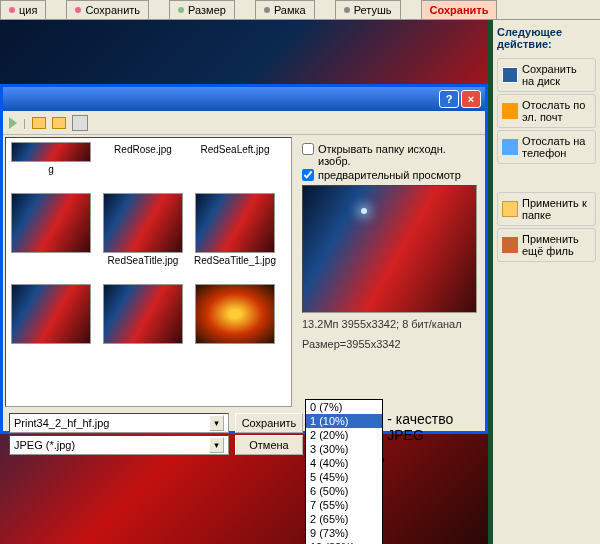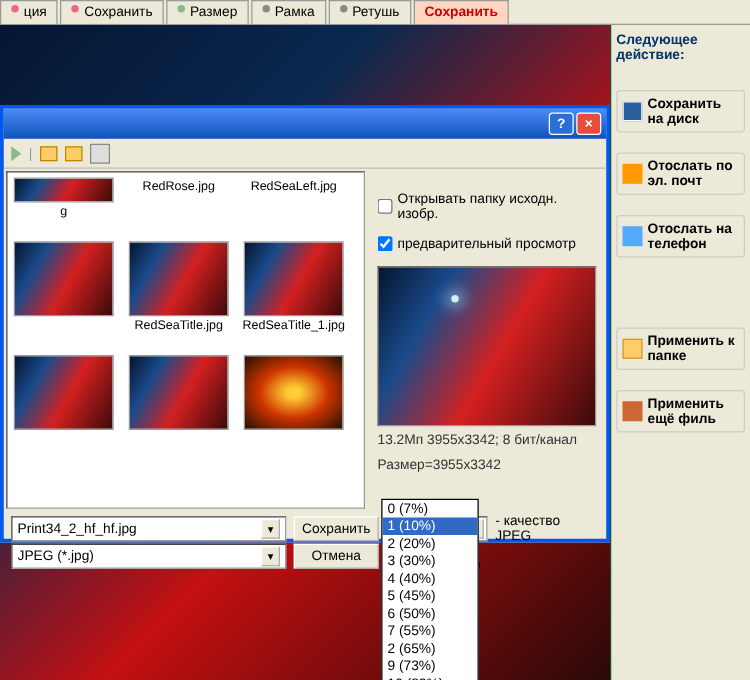--- a/index.html
+++ b/index.html
@@ -1,27 +1,27 @@
 <!DOCTYPE html>
 <html><head>
 <meta charset="utf-8">
 <style>
 * { box-sizing: border-box; margin: 0; padding: 0; font-family: Tahoma, sans-serif; font-size: 11px; }
 body { width: 600px; height: 544px; overflow: hidden; background: #ece9d8; position: relative; }
 .main-tabs { display: flex; background: #ece9d8; height: 20px; border-bottom: 1px solid #999; }
-.main-tab { padding: 3px 8px; border: 1px solid #999; border-bottom: none; margin-right: 2px; display: flex; gap: 4px; background: #ece9d8; cursor: pointer; }
+.main-tab { padding: 3px 8px; border: 1px solid #999; border-bottom: none; margin-right: 20px; display: flex; align-items: center; gap: 4px; background: #ece9d8; cursor: pointer; }
 .main-tab.active { background: #FFD7C1; color: #c00; font-weight: bold; }
 .tab-dot { width: 6px; height: 6px; border-radius: 50%; }
 .dot-pink { background: #e68; }
 .dot-green { background: #8b8; }
 .dot-gray { background: #888; }
 .bg-image { position: absolute; top: 20px; left: 0; width: 488px; height: 524px; background: linear-gradient(135deg, #051530 0%, #0a2850 30%, #c41010 60%, #2a0808 100%); }
-.right-panel { position: absolute; right: 0; top: 20px; width: 112px; height: 524px; background: #ece9d8; border-left: 1px solid #14532d; }
+.right-panel { position: absolute; right: 0; top: 20px; width: 112px; height: 524px; background: #ece9d8; border-left: 5px solid #14532d; }
 .right-heading { padding: 6px 4px; font-weight: bold; color: #036; }
-.right-btn { display: flex; align-items: center; gap: 4px; padding: 4px; margin: 16px 4px; background: #ece9d8; border: 1px solid #ccc; border-radius: 3px; cursor: pointer; font-weight: bold; }
+.right-btn { display: flex; align-items: center; gap: 4px; padding: 4px; margin: 2px 4px; background: #ece9d8; border: 1px solid #ccc; border-radius: 3px; cursor: pointer; }
 .right-icon { width: 16px; height: 16px; flex-shrink: 0; }
 .icon-save { background: #2a5f9e; border: 1px solid #fff; }
 .icon-orange { background: #f90; }
 .icon-blue { background: #5af; }
 .icon-print { background: #ddd; border: 1px solid #888; }
 .icon-folder { background: #fc6; border: 1px solid #c93; }
 .icon-film { background: #c63; }
 .dialog { position: absolute; top: 84px; left: 0; width: 488px; height: 350px; border: 3px solid #0058ee; background: #ece9d8; }
 .titlebar { height: 24px; background: linear-gradient(#4b8bf5, #0f52ba); display: flex; justify-content: flex-end; align-items: center; padding: 0 4px; gap: 2px; }
 .title-btn { width: 20px; height: 18px; border: 1px solid #fff; border-radius: 3px; display: flex; align-items: center; justify-content: center; color: #fff; font-weight: bold; cursor: pointer; }
@@ -33,33 +33,33 @@
 .tb-folder { background: #fc6; border: 1px solid #b80; width: 14px; height: 12px; }
 .dialog-body { display: flex; height: 274px; }
 .file-area { width: 290px; background: #fff; border: 1px inset #999; margin: 2px; overflow: hidden; padding: 4px; }
 .thumbs { display: flex; flex-wrap: wrap; gap: 18px 10px; }
 .thumb { width: 82px; text-align: center; }
 .thumb-img { width: 80px; height: 60px; border: 1px solid #999; margin: 0 auto; }
 .thumb-red { background: linear-gradient(120deg, #051530 0%, #1a4a8a 25%, #d42020 55%, #3a0a0a 100%); }
 .thumb-fire { background: radial-gradient(#fc3 10%, #c30 50%, #210 100%); }
 .thumb-lbl { margin-top: 2px; font-size: 10px; }
 .right-col { flex: 1; padding: 6px 8px; }
-.chk-row { display: flex; align-items: center; gap: 4px; margin: 12px 0; }
+.chk-row { display: flex; align-items: flex-start; gap: 4px; margin: 2px 0; }
 .chk { width: 12px; height: 12px; }
 .preview { width: 175px; height: 128px; border: 1px inset #999; background: linear-gradient(120deg, #051530 0%, #1a4a8a 25%, #d42020 55%, #3a0a0a 100%); margin: 4px 0; position: relative; }
 .preview::after { content: ""; position: absolute; left: 58px; top: 22px; width: 6px; height: 6px; background: #cef; border-radius: 50%; box-shadow: 0 0 10px 5px rgba(150,220,255,.5); }
 .meta { font-size: 10px; color: #333; margin-top: 4px; line-height: 1.3; }
 .bottom-area { padding: 2px 6px; display: flex; gap: 6px; }
 .fields { width: 222px; }
 .combo { width: 220px; height: 20px; border: 1px inset #999; background: #fff; padding: 0 4px; display: flex; align-items: center; justify-content: space-between; margin: 2px 0; cursor: pointer; }
 .dd-arrow { width: 15px; height: 16px; background: #ece9d8; border: 1px outset #fff; text-align: center; font-size: 9px; line-height: 14px; }
 .btn { width: 68px; height: 20px; border: 1px outset #fff; background: #ece9d8; margin: 2px 0; cursor: pointer; text-align: center; line-height: 18px; }
 .quality-row { display: flex; align-items: center; gap: 6px; margin-top: 0; }
 .quality-combo { width: 78px; height: 20px; border: 1px inset #999; background: #fff; display: flex; align-items: center; justify-content: space-between; padding: 0 2px 0 4px; cursor: pointer; }
-.quality-lbl { font-size: 11px; }
+.quality-lbl { font-size: 14px; }
 .size-row { margin-top: 8px; font-size: 11px; }
 .dropdown { position: absolute; top: 399px; left: 305px; width: 78px; background: #fff; border: 1px solid #000; z-index: 100; }
 .dd-item { padding: 1px 4px; cursor: pointer; font-size: 11px; line-height: 12px; }
 .dd-item.sel { background: #316ac5; color: #fff; }
 </style>
 </head>
 <body>
 
 <div class="main-tabs">
   <div class="main-tab">

